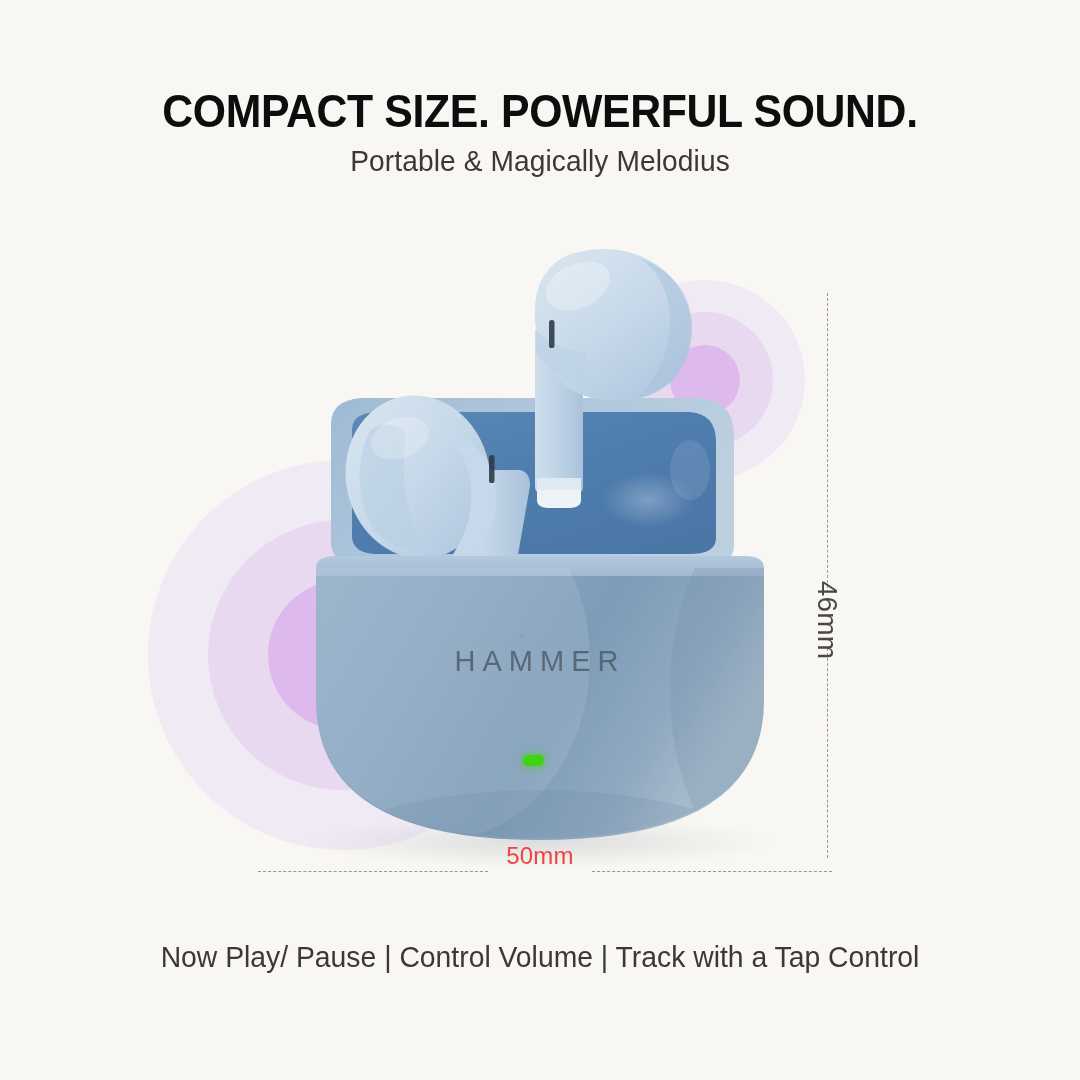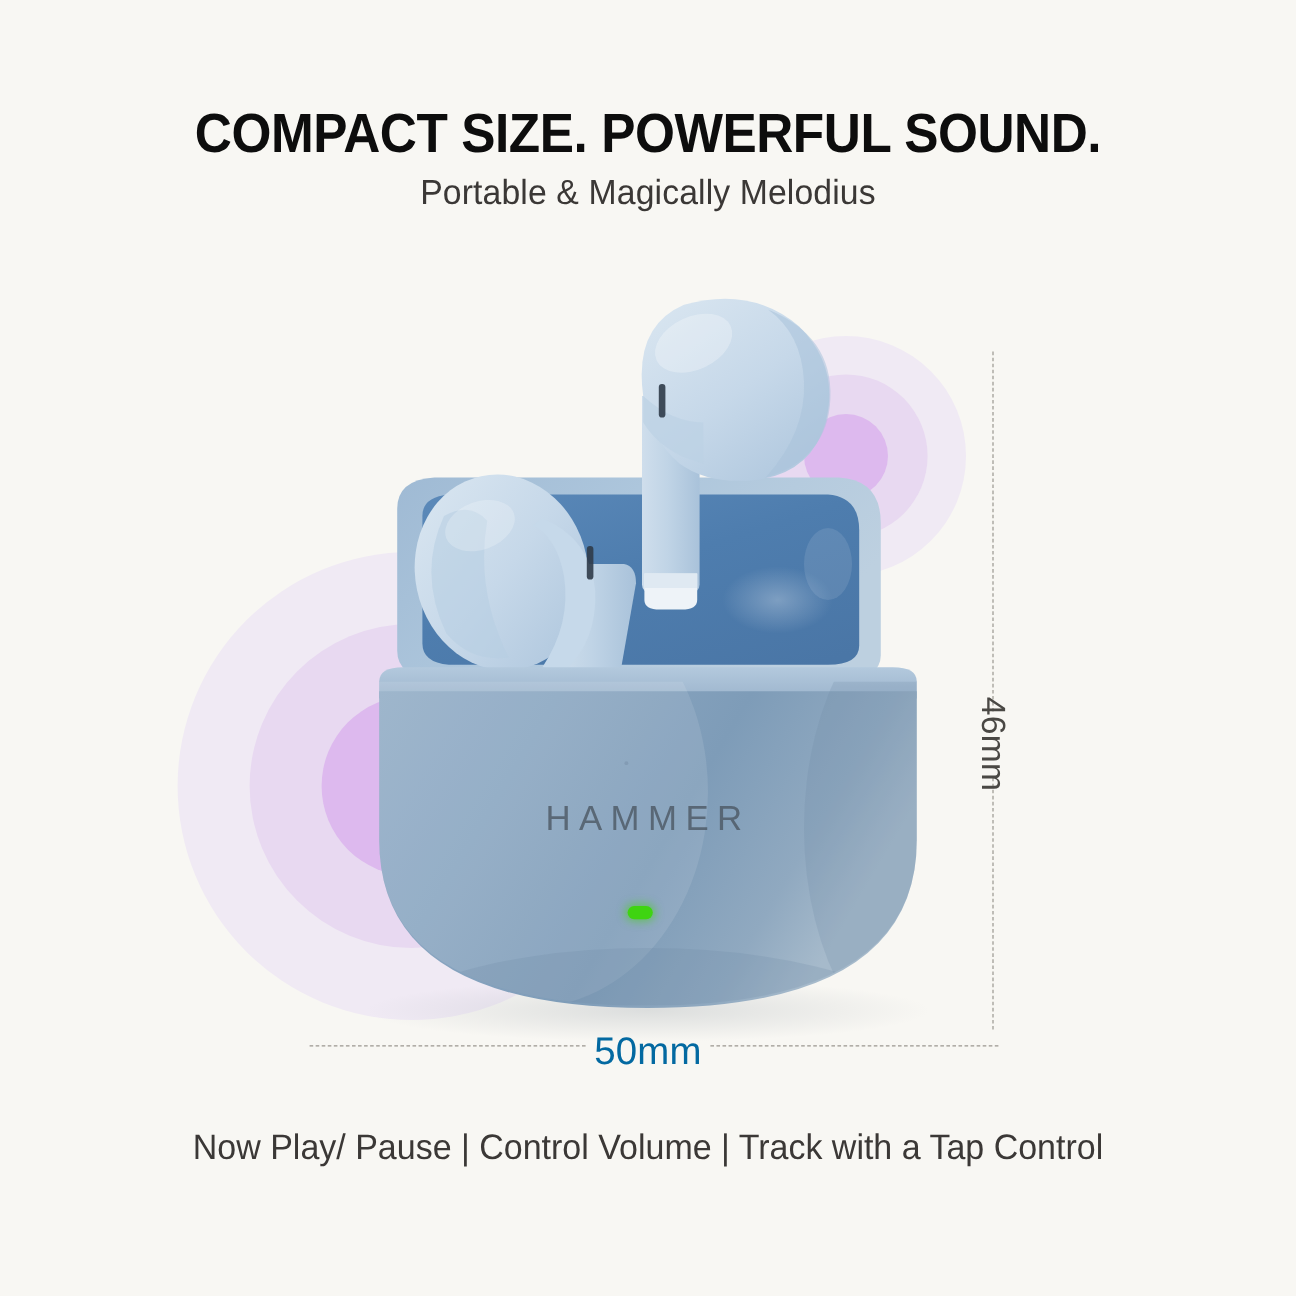--- a/index.html
+++ b/index.html
@@ -108,33 +108,33 @@
     border-top: 1.6px dashed #9a9790;
   }
   #dim-h-line2 {
     position: absolute;
     left: 592px; top: 871px;
     width: 240px; height: 0;
     border-top: 1.6px dashed #9a9790;
   }
   #dim-h-label {
     position: absolute;
-    left: 540px; top: 876px;
+    left: 540px; top: 856px;
     transform: translate(-50%, -50%);
-    font-size: 32px;
-    color: #0369a1;
+    font-size: 24px;
+    color: #ef4444;
     white-space: nowrap;
     letter-spacing: 0.2px;
   }
 
   
   #brand {
     position: absolute;
     left: 540px;
-    top: 683px;
+    top: 661px;
     transform: translate(-50%, -50%);
     font-size: 29px;
     font-weight: 400;
     letter-spacing: 7px;
     color: #4e5a66;
     opacity: 0.82;
   }
   #led {
     position: absolute;
     left: 523px;

